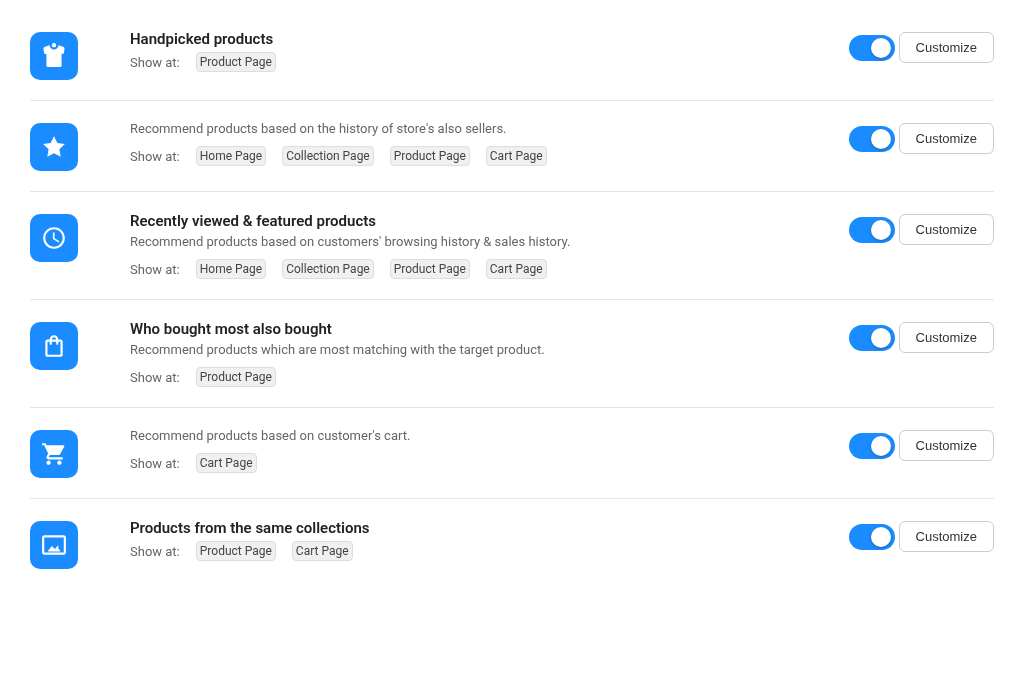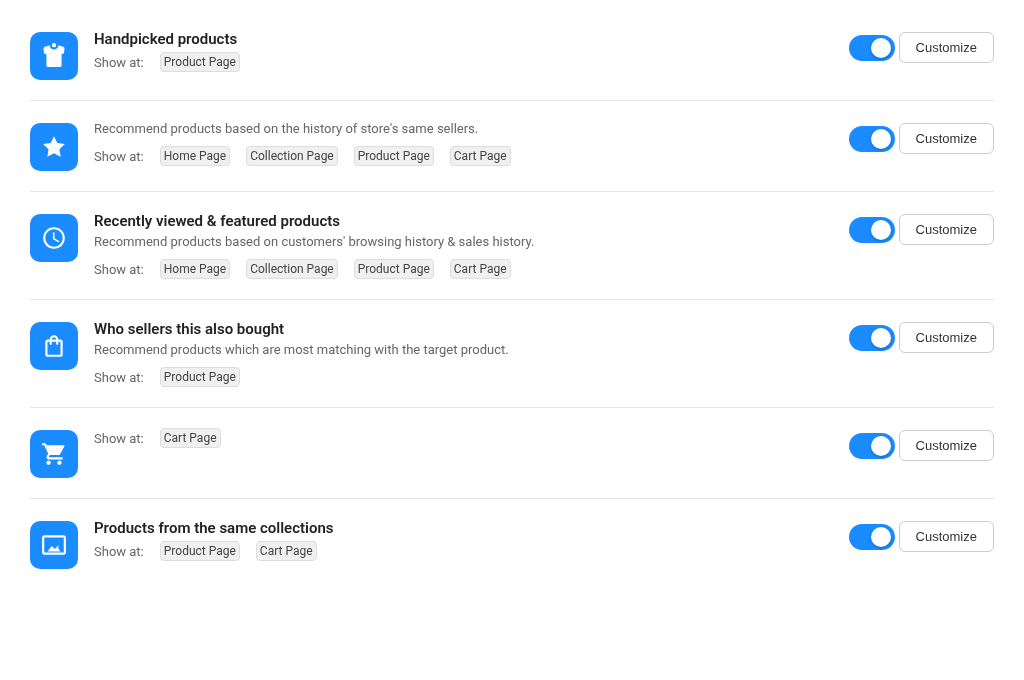--- a/index.html
+++ b/index.html
@@ -35,20 +35,21 @@
       margin-right: 16px;
       margin-top: 2px;
     }
     .icon-box svg {
       width: 26px;
       height: 26px;
       fill: #fff;
     }
     .item-content {
       flex: 1;
+      margin-left: 36px;
     }
     .item-title {
       font-size: 15px;
       font-weight: 600;
       color: #222;
       margin-bottom: 4px;
     }
     .item-desc {
       font-size: 13px;
       color: #666;
@@ -145,21 +146,21 @@
         <button class="customize-btn">Customize</button>
       </div>
     </div>
     <div class="recommendation-item">
       <div class="icon-box">
         <svg viewBox="0 0 24 24" fill="white">
           <path d="M12 2l3.09 6.26L22 9.27l-5 4.87 1.18 6.88L12 17.77l-6.18 3.25L7 14.14 2 9.27l6.91-1.01L12 2z"></path>
         </svg>
       </div>
       <div class="item-content">
-        <div class="item-desc">Recommend products based on the history of store's same sellers.</div>
+        <div class="item-desc">Recommend products based on the history of store's also sellers.</div>
         <div class="show-at-row">
           <span class="show-at-label">Show at:</span>
           <span class="tag">Home Page</span>
           <span class="tag">Collection Page</span>
           <span class="tag">Product Page</span>
           <span class="tag">Cart Page</span>
         </div>
       </div>
       <div class="item-actions">
         <label class="toggle"><input type="checkbox" checked="" style=""><span class="toggle-slider"></span></label>
@@ -188,39 +189,40 @@
         <button class="customize-btn">Customize</button>
       </div>
     </div>
     <div class="recommendation-item">
       <div class="icon-box">
         <svg viewBox="0 0 24 24" fill="white">
           <path d="M18 6h-2c0-2.21-1.79-4-4-4S8 3.79 8 6H6c-1.1 0-2 .9-2 2v12c0 1.1.9 2 2 2h12c1.1 0 2-.9 2-2V8c0-1.1-.9-2-2-2zm-6-2c1.1 0 2 .9 2 2h-4c0-1.1.9-2 2-2zm6 16H6V8h2v2c0 .55.45 1 1 1s1-.45 1-1V8h4v2c0 .55.45 1 1 1s1-.45 1-1V8h2v12z"></path>
         </svg>
       </div>
       <div class="item-content">
-        <div class="item-title">Who sellers this also bought</div>
+        <div class="item-title">Who bought most also bought</div>
         <div class="item-desc">Recommend products which are most matching with the target product.</div>
         <div class="show-at-row">
           <span class="show-at-label">Show at:</span>
           <span class="tag">Product Page</span>
         </div>
       </div>
       <div class="item-actions">
         <label class="toggle"><input type="checkbox" checked="" style=""><span class="toggle-slider"></span></label>
         <button class="customize-btn">Customize</button>
       </div>
     </div>
     <div class="recommendation-item">
       <div class="icon-box">
         <svg viewBox="0 0 24 24" fill="white">
           <path d="M7 18c-1.1 0-2 .9-2 2s.9 2 2 2 2-.9 2-2-.9-2-2-2zm10 0c-1.1 0-2 .9-2 2s.9 2 2 2 2-.9 2-2-.9-2-2-2zm-9.83-3.25l.03-.12.9-1.63H16c.75 0 1.41-.41 1.75-1.03l3.86-7.01A1 1 0 0020.82 4H5.21l-.94-2H1v2h2l3.6 7.59-1.35 2.45A2 2 0 007 17h13v-2H7.42c-.14 0-.25-.11-.25-.25z"></path>
         </svg>
       </div>
       <div class="item-content">
+        <div class="item-desc">Recommend products based on customer's cart.</div>
         <div class="show-at-row">
           <span class="show-at-label">Show at:</span>
           <span class="tag">Cart Page</span>
         </div>
       </div>
       <div class="item-actions">
         <label class="toggle"><input type="checkbox" checked="" style=""><span class="toggle-slider"></span></label>
         <button class="customize-btn">Customize</button>
       </div>
     </div>

